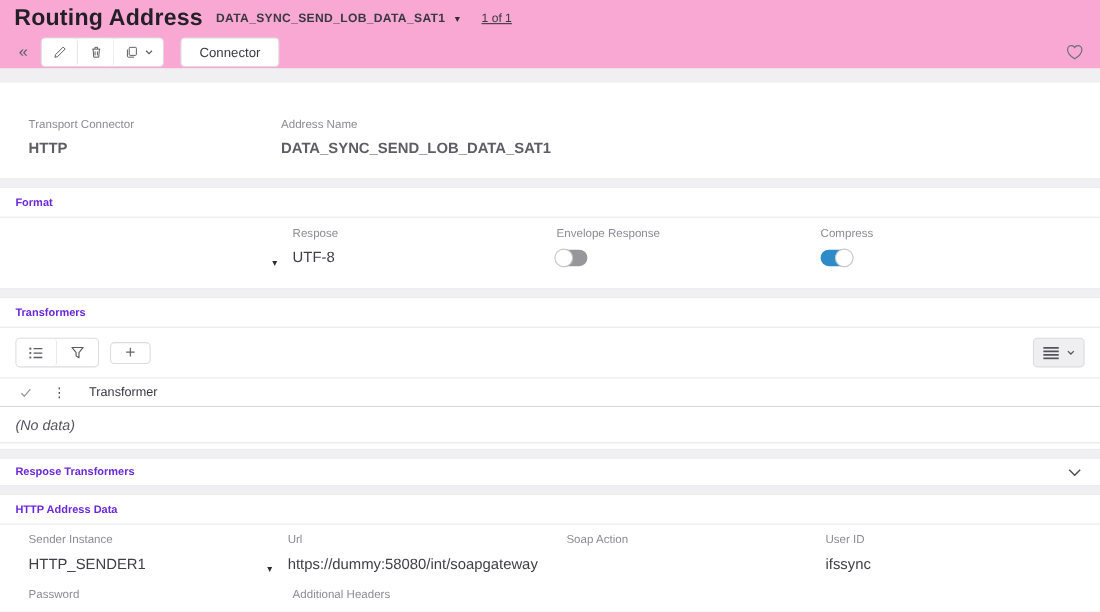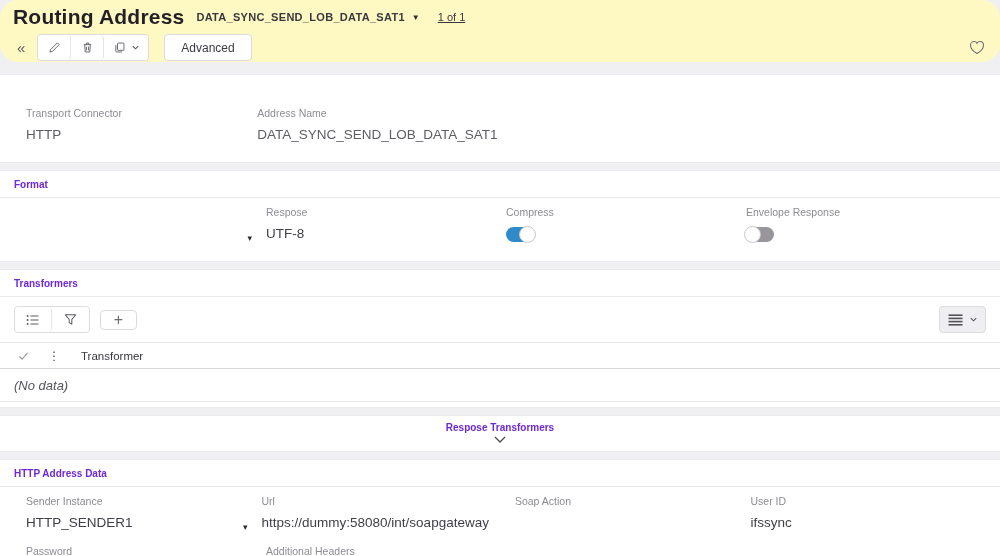--- a/index.html
+++ b/index.html
@@ -6,21 +6,21 @@
   html,body { width:1000px; height:556px; }
   body {
     font-family:"Liberation Sans", sans-serif;
     background:#f0eff1;
     color:#45434a;
     overflow:hidden;
   }
   svg { display:block; }
 
   
-  .app-header { background:#fef9c3; padding:5px 13px 0 13px; height:62px;border-radius:18px; }
+  .app-header { background:#f9a8d4; padding:5px 13px 0 13px; height:62px; }
   .title-row { display:flex; align-items:center; }
   .page-title { font-size:21px; font-weight:bold; color:#221f26; letter-spacing:.2px; }
   .record-selector { display:flex; align-items:center; margin-left:12px; cursor:pointer; }
   .record-id { font-size:11px; font-weight:bold; color:#3a383f; letter-spacing:.3px; }
   .record-caret { font-size:8px; color:#2e2c33; margin-left:7px; }
   .record-count { font-size:11px; color:#3a383f; margin-left:18px;text-decoration:underline; }
 
   .toolbar { display:flex; align-items:center; margin-top:5px; height:27px; }
   .icon-plain { border:none; background:none; color:#5c5a62; cursor:pointer;
     font-size:15px; line-height:1; padding:2px 4px; }
@@ -44,21 +44,21 @@
   .section-header { display:flex; align-items:center; justify-content:space-between;
     padding:8px 14px 7px 14px; border-bottom:1px solid #eae9ec; }
   .section-title { font-size:10px; font-weight:bold; color:#6d28d9; }
   .section-chevron { color:#4b4952; cursor:pointer; background:none; border:none; padding:0 2px; }
 
   .fields-grid { display:grid; grid-template-columns:repeat(4,1fr); padding:8px 14px 15px 26px; }
   .fields-grid.row2 { padding-top:4px; }
   .field { position:relative; padding-right:26px; min-height:40px; }
   .field-label { font-size:10.5px; color:#8d8b91; margin-bottom:7px; }
   .field-value { font-size:13.5px; color:#403e45; min-height:18px; line-height:18px; }
-  .field-value.muted { color:#5f5d64; }
+  .field-value.muted { color:#5f5d64;font-weight:bold; }
   .dd-arrow { position:absolute; right:14px; bottom:3px; font-size:9px; color:#2e2c33; cursor:pointer; }
 
   
   .toggle { position:relative; width:28px; height:15px; border-radius:8px;
     margin-top:2px; cursor:pointer; display:inline-block; }
   .toggle.on { background:#2e8bc7; }
   .toggle.off { background:#98969b; }
   .toggle .knob { position:absolute; top:-1px; width:17px; height:17px;
     background:#fff; border:1px solid #c7c6ca; border-radius:50%; }
   .toggle.on .knob { right:-2px; }
@@ -73,21 +73,21 @@
   .grid-header { display:flex; align-items:center; gap:19px; padding:7px 14px 6px 18px;
     border-top:1px solid #eae9ec; border-bottom:1px solid #d8d7da; }
   .grid-header .col-label { font-size:11.5px; color:#39373e; margin-left:2px; }
   .check-icon { color:#9b999f; }
   .kebab-icon { color:#4b4952; font-size:12px; line-height:10px; cursor:pointer;
     background:none; border:none; }
   .no-data-row { padding:9px 14px 8px 14px; font-size:13px; font-style:italic;
     color:#55535b; border-bottom:1px solid #eae9ec; }
   .grid-footer-space { height:5px; }
 
-  .collapsed-card .section-header { border-bottom:none; padding:6px 14px;flex-direction:column; }
+  .collapsed-card .section-header { border-bottom:none; padding:6px 14px; }
 
   .last-card { height:138px; }
 </style>
 </head>
 <body>
 
 <div class="app-header">
   <div class="title-row">
     <span class="page-title">Routing Address</span>
     <span class="record-selector">
@@ -123,21 +123,21 @@
             </svg>
         </span>
         <span>
           <svg width="9" height="9" viewBox="0 0 10 10">
               <polyline points="2,3.5 5,6.5 8,3.5" fill="none" stroke="currentColor" stroke-width="1.2"></polyline>
             </svg>
         </span>
       </button>
     </div>
 
-    <button class="advanced-btn">Advanced</button>
+    <button class="advanced-btn">Connector</button>
 
     <div class="toolbar-spacer"></div>
 
     <button class="heart-btn">
       <span>
         <svg width="16" height="15" viewBox="0 0 16 15">
             <path d="M8 13.5 C8 13.5 1.5 9.5 1.5 5.2 C1.5 3 3.2 1.5 5.1 1.5 C6.4 1.5 7.5 2.2 8 3.2 C8.5 2.2 9.6 1.5 10.9 1.5 C12.8 1.5 14.5 3 14.5 5.2 C14.5 9.5 8 13.5 8 13.5 Z" fill="none" stroke="currentColor" stroke-width="1.1"></path>
           </svg>
       </span>
     </button>
@@ -165,26 +165,26 @@
   </div>
   <div class="fields-grid">
     <div class="field">
       <span class="dd-arrow">▾</span>
     </div>
     <div class="field">
       <div class="field-label">Respose</div>
       <div class="field-value">UTF-8</div>
     </div>
     <div class="field">
+      <div class="field-label">Envelope Response</div>
+      <span class="toggle off"><span class="knob"></span></span>
+    </div>
+    <div class="field">
       <div class="field-label">Compress</div>
       <span class="toggle on"><span class="knob"></span></span>
-    </div>
-    <div class="field">
-      <div class="field-label">Envelope Response</div>
-      <span class="toggle off"><span class="knob"></span></span>
     </div>
   </div>
 </div>
 
 <div class="card">
   <div class="section-header">
     <span class="section-title">Transformers</span>
   </div>
 
   <div class="list-toolbar">

